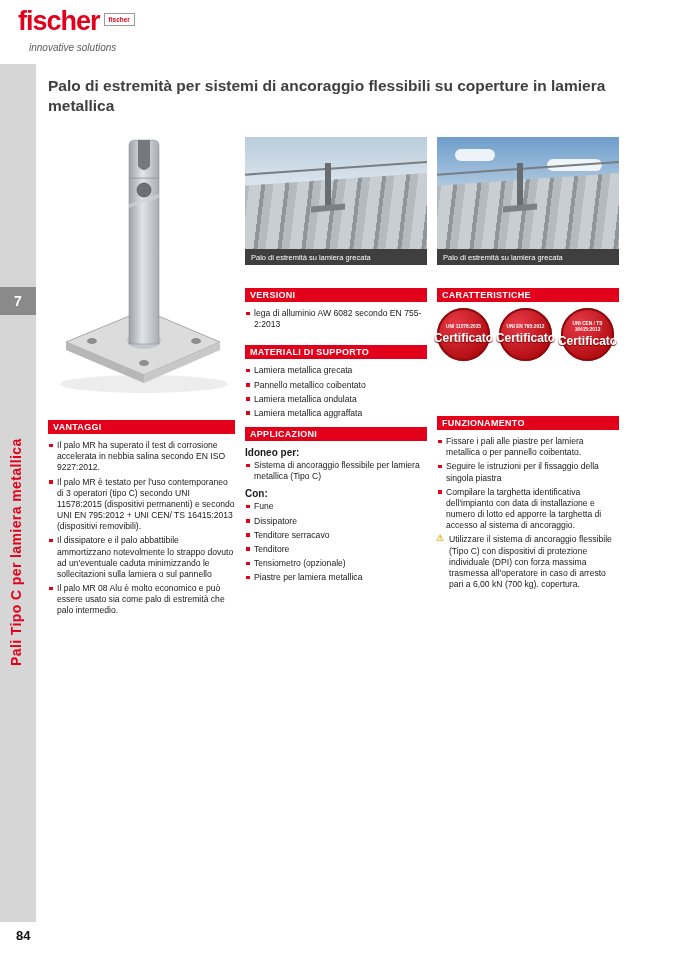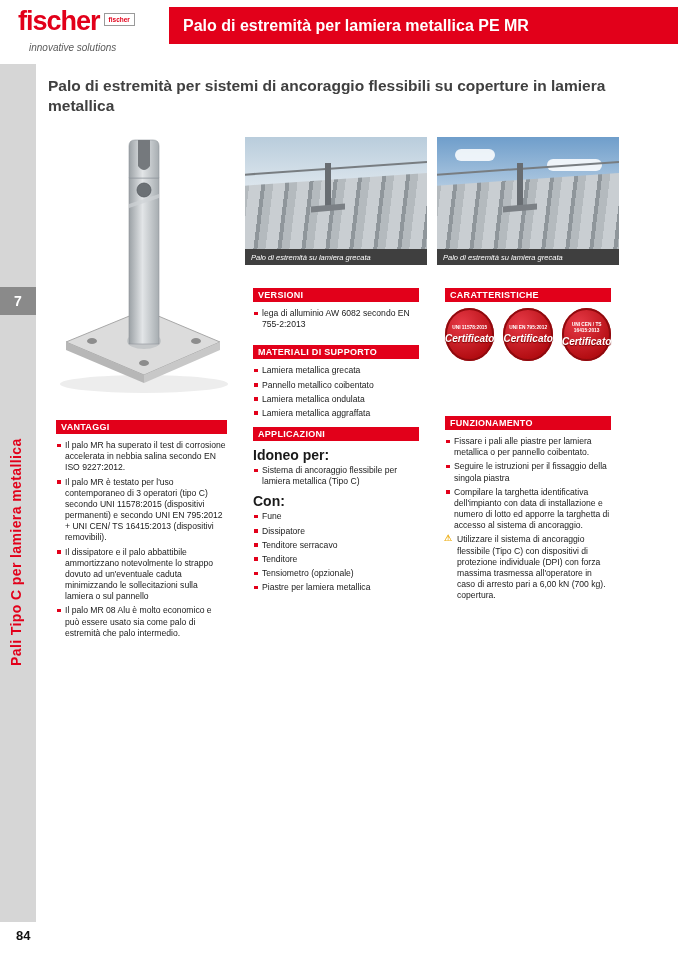--- a/index.html
+++ b/index.html
@@ -29,60 +29,57 @@
 
   .sec-bar { background:#e2001a; color:#fff; font-size:9px; font-weight:bold; letter-spacing:0.3px; padding:2.5px 5px; line-height:1; height:14px; }
 
   .blist { list-style:none; margin:6px 0 0 0; padding:0; font-size:8.6px; line-height:1.3; color:#1a1a1a; }
   .blist li { position:relative; padding-left:9px; margin-bottom:3px; }
   .blist li::before { content:""; position:absolute; left:1px; top:3.5px; width:3.5px; height:3.5px; background:#e2001a; }
   .blist li.warn { padding-left:12px; }
   .blist li.warn::before { display:none; }
   .warn-icon { position:absolute; left:-1px; top:-1px; color:#eba700; font-size:9px; }
 
-  .subhead { font-size:14px; font-weight:bold; margin:6px 0 2px 0; color:#1a1a1a; }
-  .sec { margin:8px; }
+  .subhead { font-size:10px; font-weight:bold; margin:6px 0 2px 0; color:#1a1a1a; }
+  .sec { margin:0; }
 
   
   .photo { width:182px; height:128px; }
   .photo .img { position:relative; width:182px; height:112px; overflow:hidden; background:linear-gradient(#b9cddc, #e7edf2 58%); }
   .photo.v2 .img { background:linear-gradient(#6f9ecb 0%, #a8c4de 40%, #d7e3ee 62%); }
   .roof { position:absolute; bottom:-8px; left:-20px; width:230px; height:78px; background:repeating-linear-gradient(97deg, #c9ced2 0 12px, #8f969b 12px 16px, #b4babe 16px 24px); transform:skewY(-4deg); }
   .cable { position:absolute; left:-5px; top:30px; width:200px; height:1.5px; background:#787d81; transform:rotate(-4deg); }
   .post { position:absolute; left:80px; top:26px; width:6px; height:46px; background:#686d72; }
   .post-base { position:absolute; left:66px; top:68px; width:34px; height:6px; background:#7b8085; transform:skewY(-5deg); }
   .cloud { position:absolute; width:40px; height:12px; border-radius:10px; background:rgba(255,255,255,0.85); }
   .cloud.c1 { left:18px; top:12px; }
   .cloud.c2 { left:110px; top:22px; width:55px; }
-  .caption { height:16px; background:#3f3f3f; color:#fff; font-size:7.5px; display:flex; align-items:center; padding:0 6px;font-style:italic; }
+  .caption { height:16px; background:#3f3f3f; color:#fff; font-size:7.5px; display:flex; align-items:center; padding:0 6px; }
 
   
   .badges { display:flex; gap:9px; margin-top:6px; }
   .badge { width:53px; height:53px; border-radius:50%; background:radial-gradient(circle at 35% 30%, #e63946, #b30d12 72%); box-shadow:inset 0 0 0 2px #8f0a0e; color:#fff; display:flex; flex-direction:column; align-items:center; justify-content:center; text-align:center; }
   .badge .norm { font-size:4.8px; font-weight:bold; line-height:1.15; padding:0 3px; }
-  .badge .cert { font-size:10px; font-weight:bold; font-style:italic; margin-top:2px; text-shadow:0 1px 1px #700; }
+  .badge .cert { font-size:12px; font-weight:bold; margin-top:2px; text-shadow:0 1px 1px #700; }
 
   .spacer-v { margin-top:23px; }
   .spacer-m { margin-top:15px; }
   .spacer-a { margin-top:8px; }
   .spacer-f { margin-top:55px; }
   .spacer-van { margin-top:2px; }
 </style>
 </head>
 <body>
 
 <div class="page">
 
   <div class="logo-wrap">
     <span class="logo-text">fischer</span><span class="logo-box">fischer</span>
   </div>
   <div class="tagline">innovative solutions</div>
-  <div class="banner">
-    <span>Palo di estremità per lamiera metallica PE MR</span>
-  </div>
 
   <div class="sidebar">
     <div class="chapter-tab">7</div>
     <div class="vertical-title">Pali Tipo C per lamiera metallica</div>
   </div>
   <div class="page-number">84</div>
 
   <div class="main-title">Palo di estremità per sistemi di ancoraggio flessibili su coperture in lamiera metallica</div>
 
   <div class="col1">

